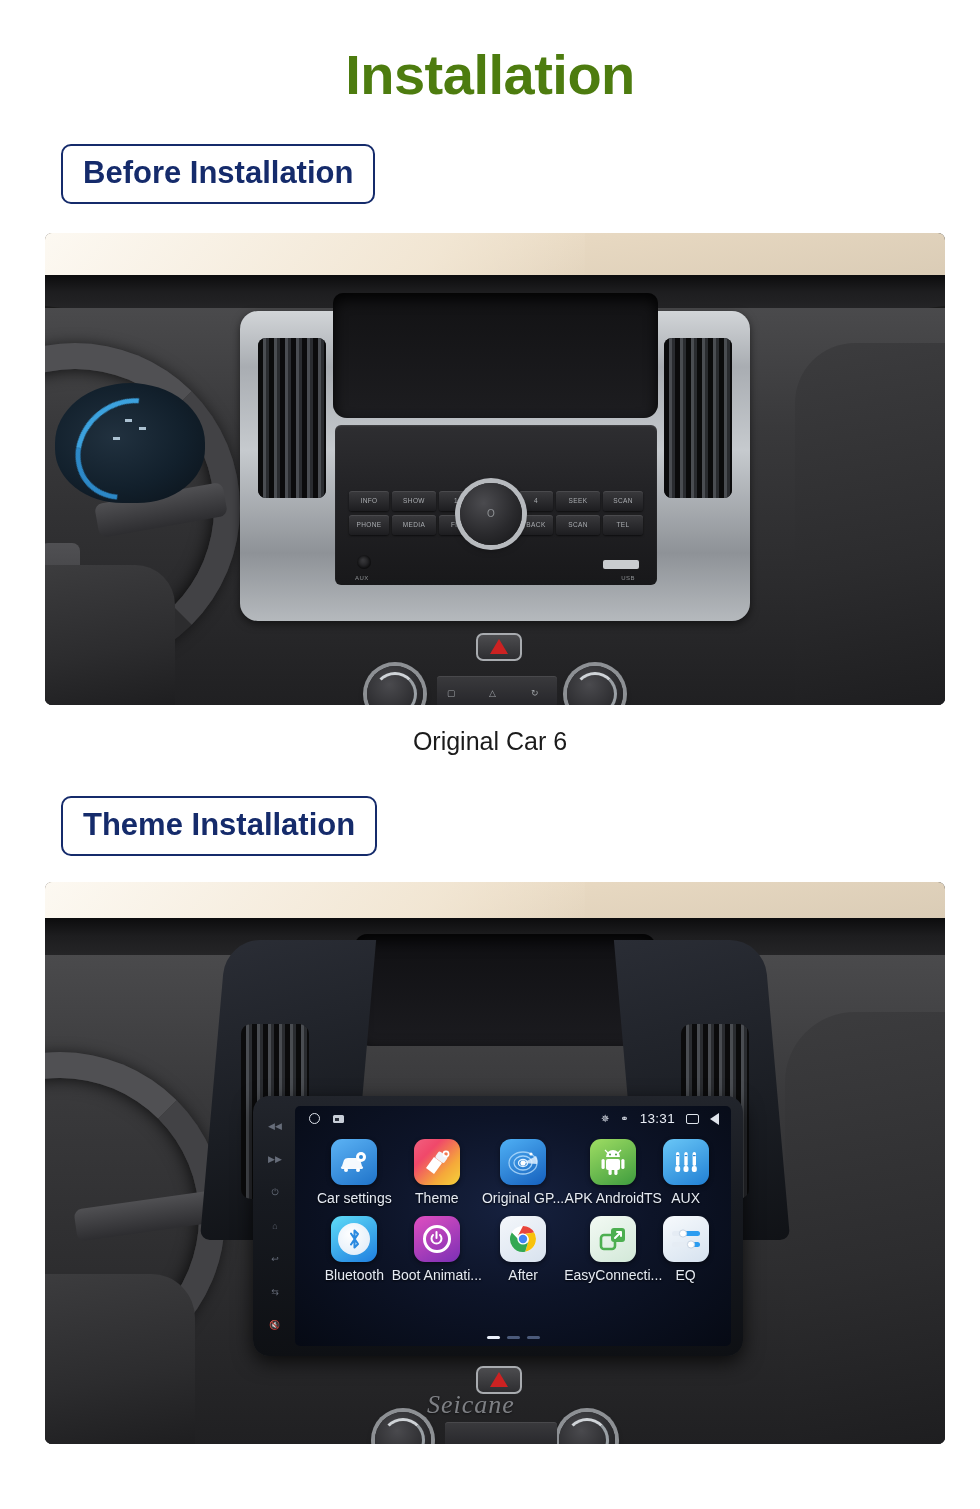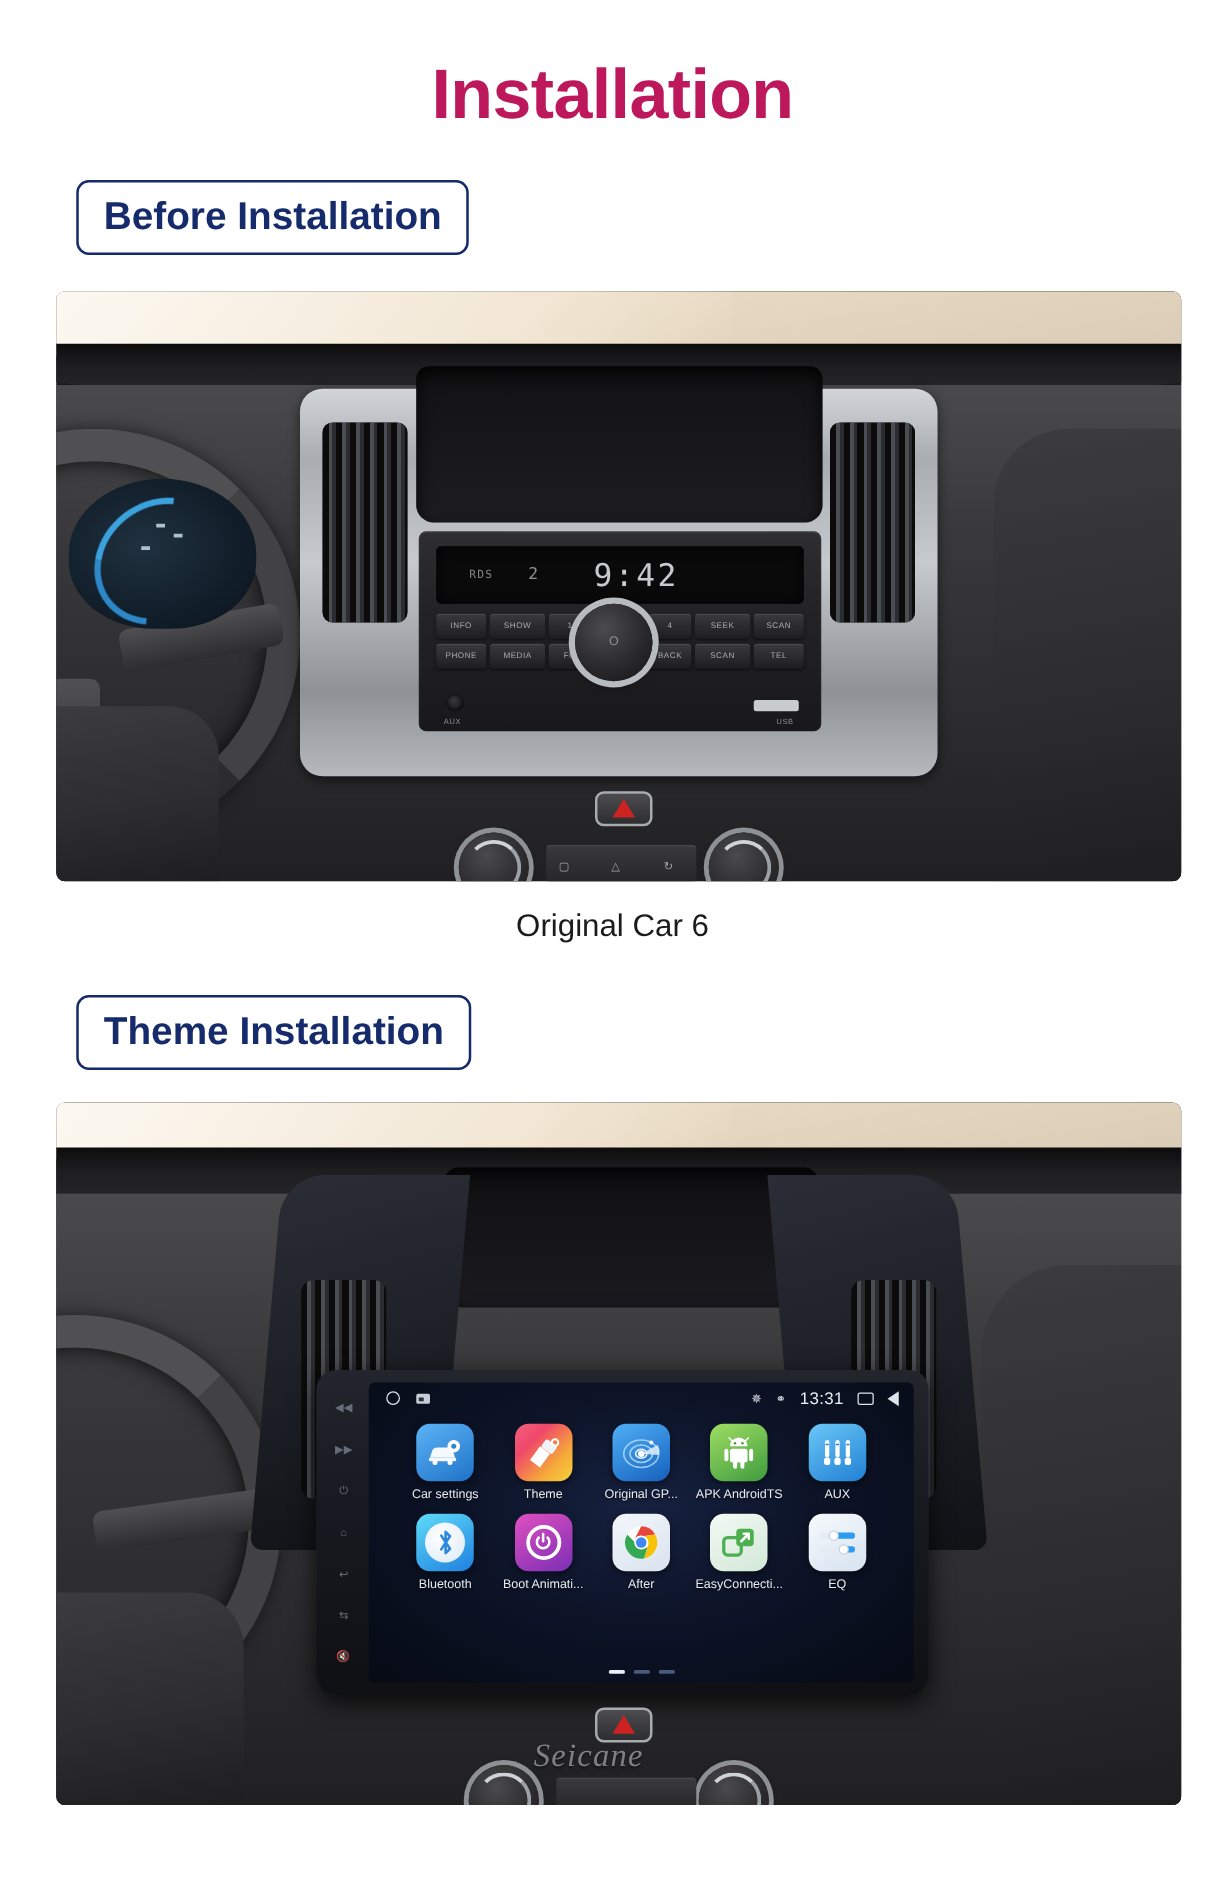--- a/index.html
+++ b/index.html
@@ -11,21 +11,21 @@
     font-family: "Liberation Sans", sans-serif;
     overflow: hidden;
     position: relative;
   }
 
   
   .page-title {
     text-align: center;
     font-size: 56px;
     font-weight: bold;
-    color: #be185d;
+    color: #4d7c0f;
     letter-spacing: -0.5px;
     padding-top: 44px;
     line-height: 1.1;
   }
 
   
   .section-label {
     display: inline-block;
     border: 2px solid #152b6b;
     border-radius: 10px;
@@ -274,21 +274,21 @@
     row-gap: 10px; padding: 0 22px;
   }
   .app-cell { display: flex; flex-direction: column; align-items: center; }
   .app-icon {
     width: 46px; height: 46px; border-radius: 11px;
     display: flex; align-items: center; justify-content: center;
     box-shadow: 0 2px 5px rgba(0,0,0,.45);
     position: relative; overflow: hidden;
   }
   .app-label {
-    margin-top: 5px; color: #e6ebf3; font-size: 10px;
+    margin-top: 5px; color: #e6ebf3; font-size: 14px;
     text-align: center; white-space: nowrap;
     text-shadow: 0 1px 2px rgba(0,0,0,.8);
   }
   .pager {
     position: absolute; bottom: 7px; left: 0; right: 0;
     display: flex; justify-content: center; gap: 7px;
   }
   .pg { width: 13px; height: 3px; border-radius: 2px; background: #4b5a7a; }
   .pg.on { background: #eaf0fa; }
 
@@ -350,25 +350,20 @@
     <div class="vent-chrome"></div>
     <div class="vent-slats"></div>
   </div>
   <div class="vent" style="right:213px;top:105px;width:68px;height:160px;border-radius:8px;">
     <div class="vent-chrome"></div>
     <div class="vent-slats"></div>
   </div>
 
   <div class="radio-face" style="left:290px;top:192px;width:322px;height:160px;">
 
-    <div class="radio-lcd" style="left:14px;top:12px;width:294px;height:46px;">
-      <span class="lcd-src">RDS</span>
-      <span class="lcd-pre">2</span>
-      <span class="lcd-time">9:42</span>
-    </div>
 
     <div class="btn-row" style="left:14px;top:66px;">
       <div class="rbtn" style="width:40px;height:20px;">INFO</div>
       <div class="rbtn" style="width:44px;height:20px;">SHOW</div>
       <div class="rbtn" style="width:34px;height:20px;">1</div>
     </div>
     <div class="btn-row" style="right:14px;top:66px;">
       <div class="rbtn" style="width:34px;height:20px;">4</div>
       <div class="rbtn" style="width:44px;height:20px;">SEEK</div>
       <div class="rbtn" style="width:40px;height:20px;">SCAN</div>

